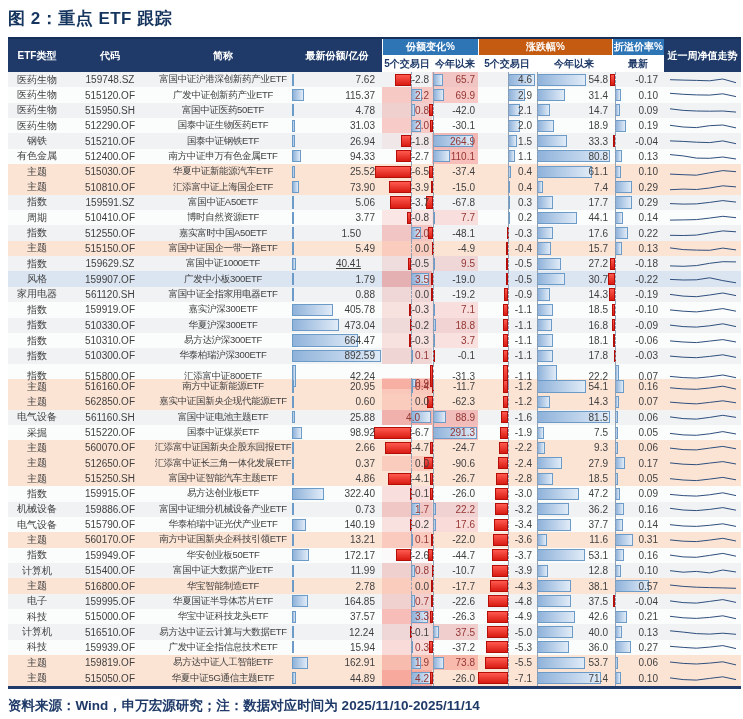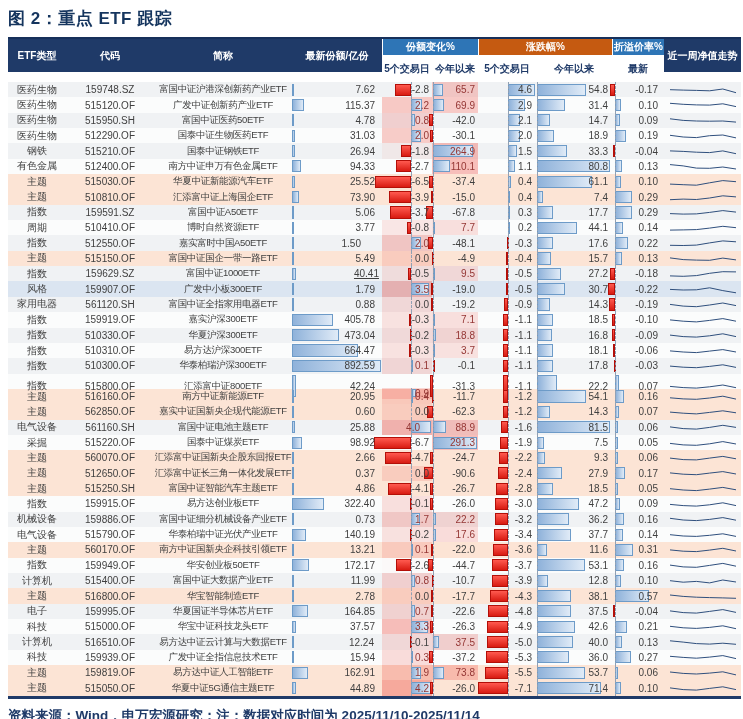--- a/index.html
+++ b/index.html
@@ -8,21 +8,21 @@
   .title{font-size:17px;font-weight:bold;color:#15355e;letter-spacing:0.5px;margin:2px 0 7px 0;}
   .grid{display:grid;grid-template-columns:58px 88px 138px 90px 50px 46px 58px 76px 52px 77px;}
   
   .thead{border-top:2px solid #17305a;}
   .hcell{background:#1f3a68;color:#fff;font-weight:bold;font-size:10px;display:flex;
          align-items:center;justify-content:center;text-align:center;}
   .hspan{grid-row:1 / span 2;height:33px;}
   .hgroup{height:16px;border-left:1px solid #fff;}
   .hgroup.blue{background:#2e75b6;}
   .hgroup.orange{background:#c55a11;}
-  .hsub{background:#ffffff;color:#1f3a68;font-weight:bold;font-size:10px;height:27px;
+  .hsub{background:#ffffff;color:#1f3a68;font-weight:bold;font-size:10px;height:17px;
         display:flex;align-items:center;justify-content:center;}
   
   .tbody{border-bottom:3px solid #1f3a68;}
   .row{display:grid;grid-template-columns:58px 88px 138px 90px 50px 46px 58px 76px 52px 77px;
        height:15.35px;}
   .cell{position:relative;font-size:10px;color:#3f3f3f;display:flex;align-items:center;
         overflow:visible;white-space:nowrap;}
   .c-center{justify-content:center;}
   .c-name{justify-content:center;font-size:9.5px;letter-spacing:-0.3px;overflow:hidden;}
   .c-right{justify-content:flex-end;}
@@ -601,21 +601,21 @@
           <span class="num">指数</span>
         </div>
         <div class="cell c-center">
           <span class="num">159629.SZ</span>
         </div>
         <div class="cell c-name">
           <span class="num">富国中证1000ETF</span>
         </div>
         <div class="cell c-right">
           <div class="bar pos" style="left: 0%; width: 4.482%;"></div>
-          <span class="num" style="padding-right: 3px; text-decoration: underline;">40.41</span>
+          <span class="num" style="padding-right: 21px; text-decoration: underline;">40.41</span>
         </div>
         <div class="cell c-right" style="background: rgba(240, 110, 100, 0.17);">
           <div class="axis" style="left: 58%;"></div>
           <div class="bar neg" style="left: 52.403%; width: 5.59701%;"></div>
           <span class="num" style="padding-right: 3px;">-0.5</span>
         </div>
         <div class="cell c-right" style="background: rgba(240, 110, 100, 0.2);">
           <div class="axis" style="left: 2%;"></div>
           <div class="bar pos" style="left: 2%; width: 3.13079%;"></div>
           <span class="num" style="color: rgb(148, 54, 52); padding-right: 3px;">9.5</span>

